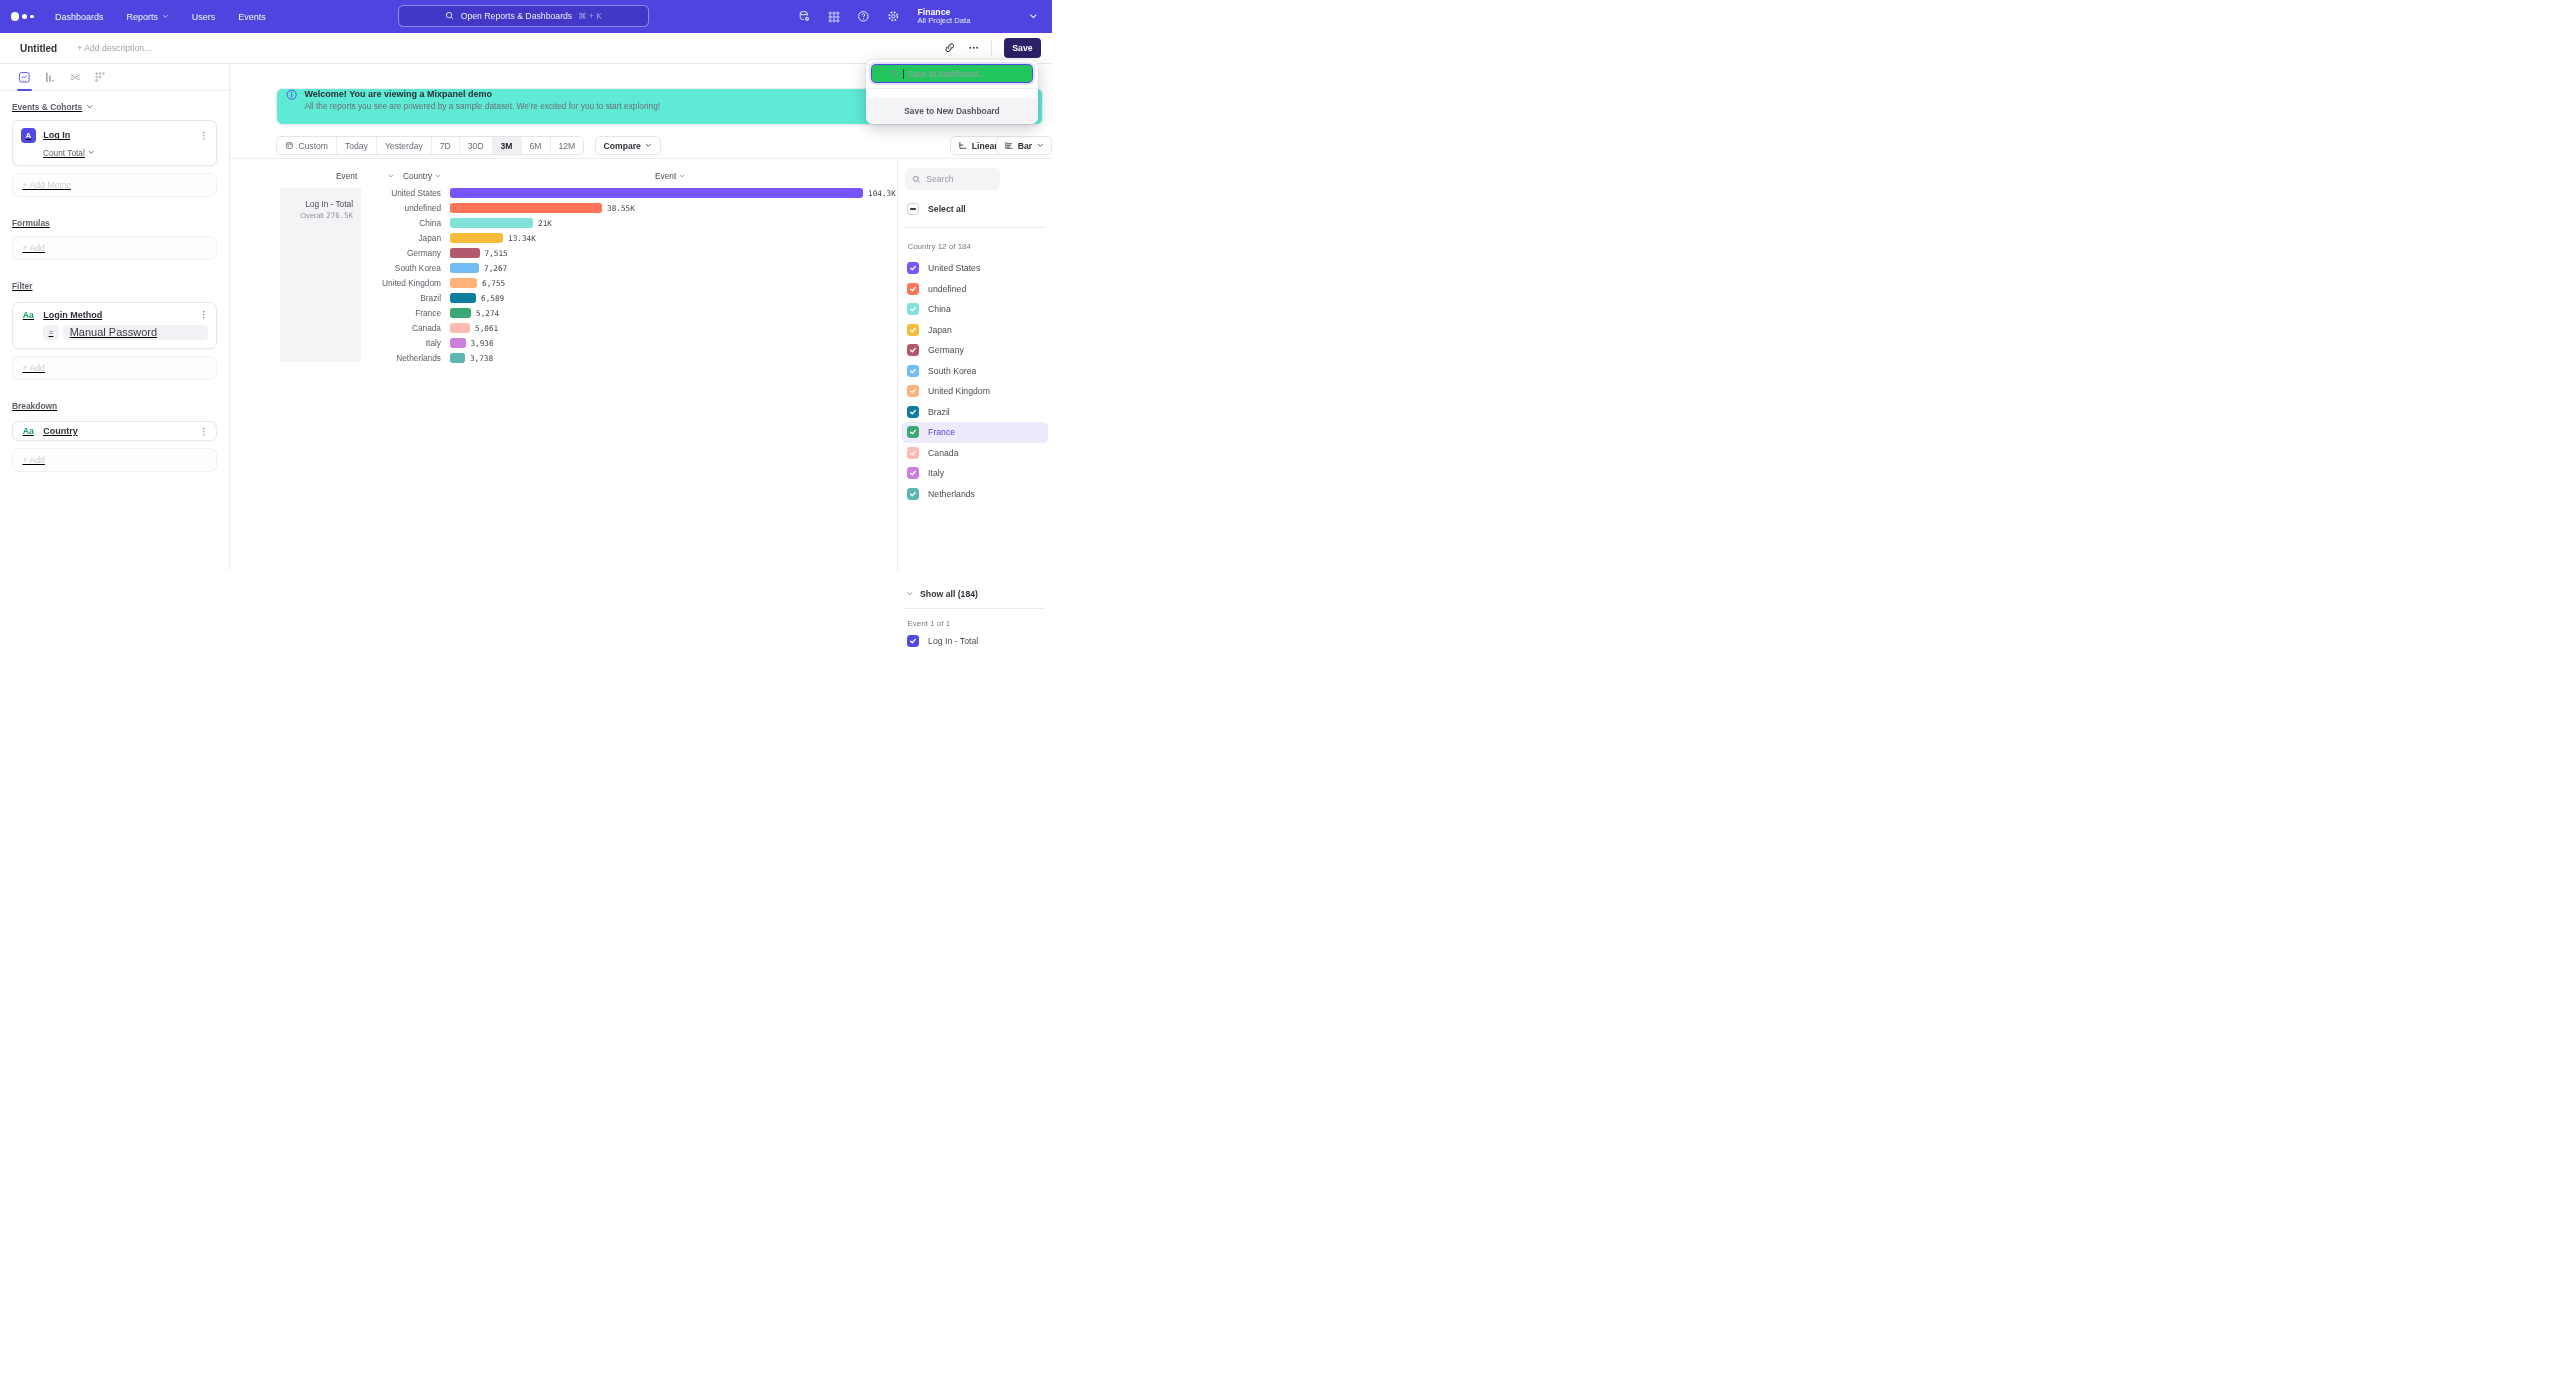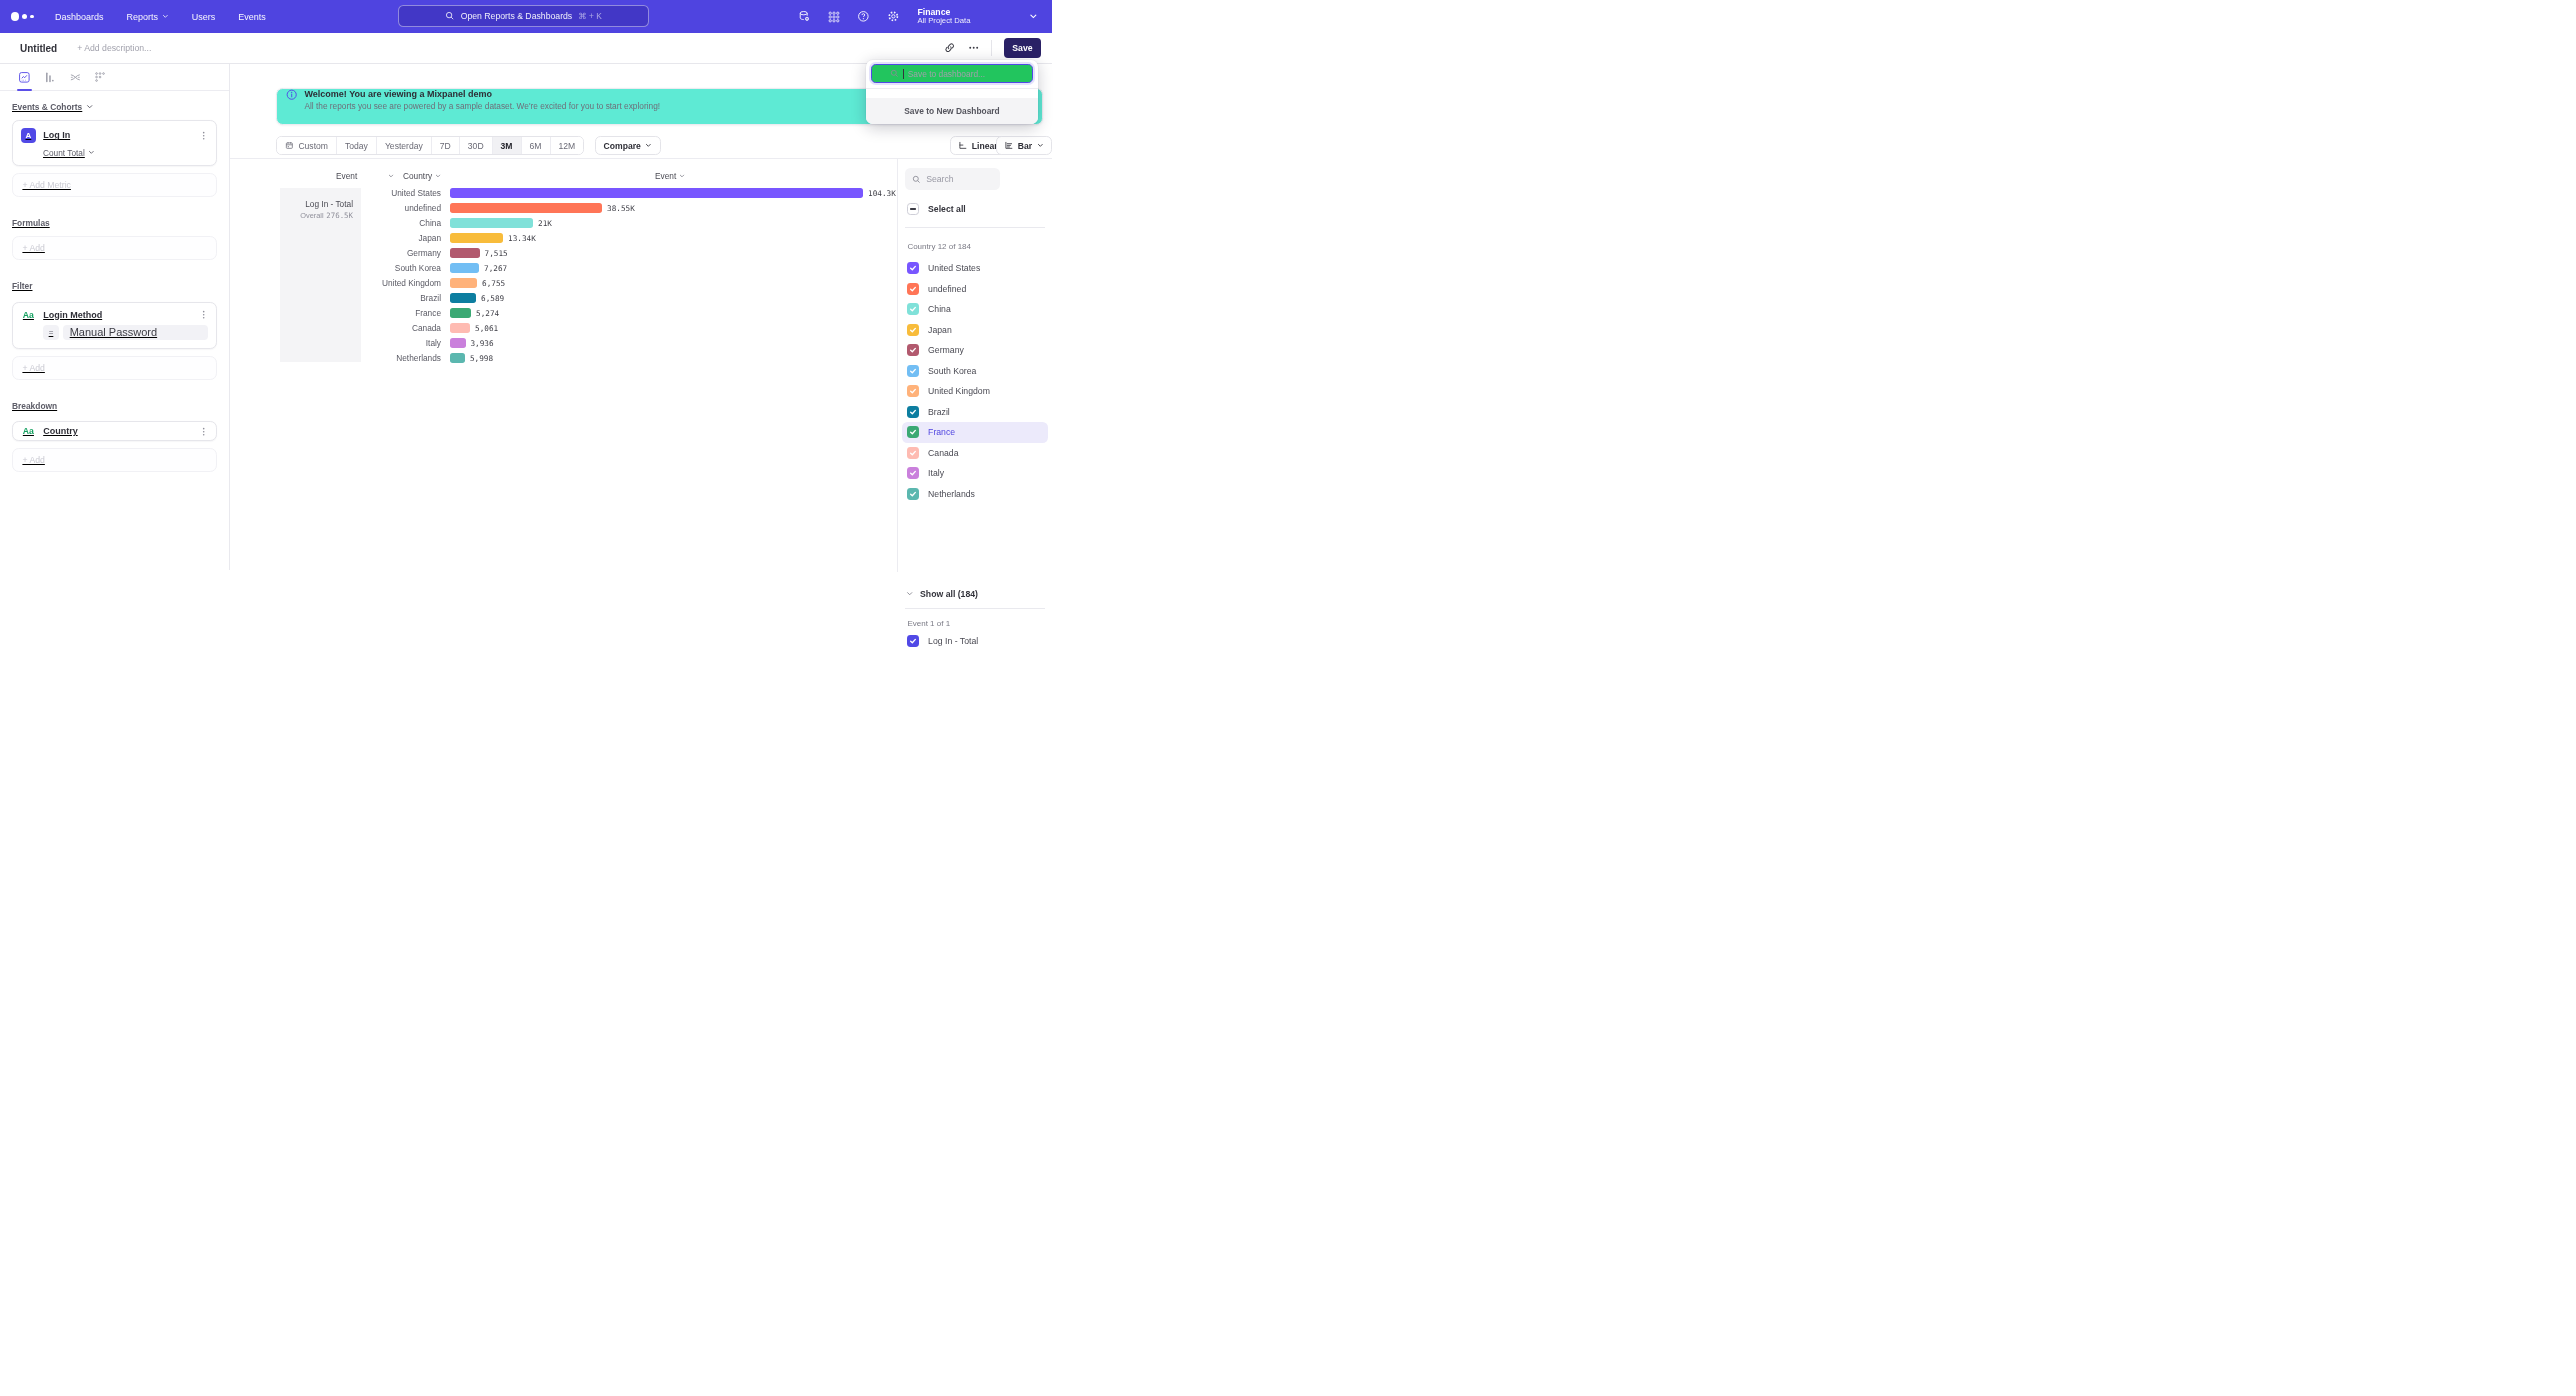--- a/index.html
+++ b/index.html
@@ -496,21 +496,21 @@
           <div class="cval">5,061</div>
         </div>
         <div class="crow">
           <div class="clabel">Italy</div>
           <div class="cbar" style="width:15.4px;background:#CA80DC"></div>
           <div class="cval">3,936</div>
         </div>
         <div class="crow">
           <div class="clabel">Netherlands</div>
           <div class="cbar" style="width:14.8px;background:#5BB7AF"></div>
-          <div class="cval">5,998</div>
+          <div class="cval">3,738</div>
         </div>
       </div>
 
     <div class="panel">
       <div class="panel-search">
         <svg width="8.7" height="8.7" viewBox="0 0 16 16" fill="none" stroke="#8b8b95" stroke-width="1.6">
             <circle cx="7" cy="7" r="4.6"></circle>
             <path d="M10.4 10.4 L14 14"></path>
           </svg>
         <input placeholder="Search" style="">

